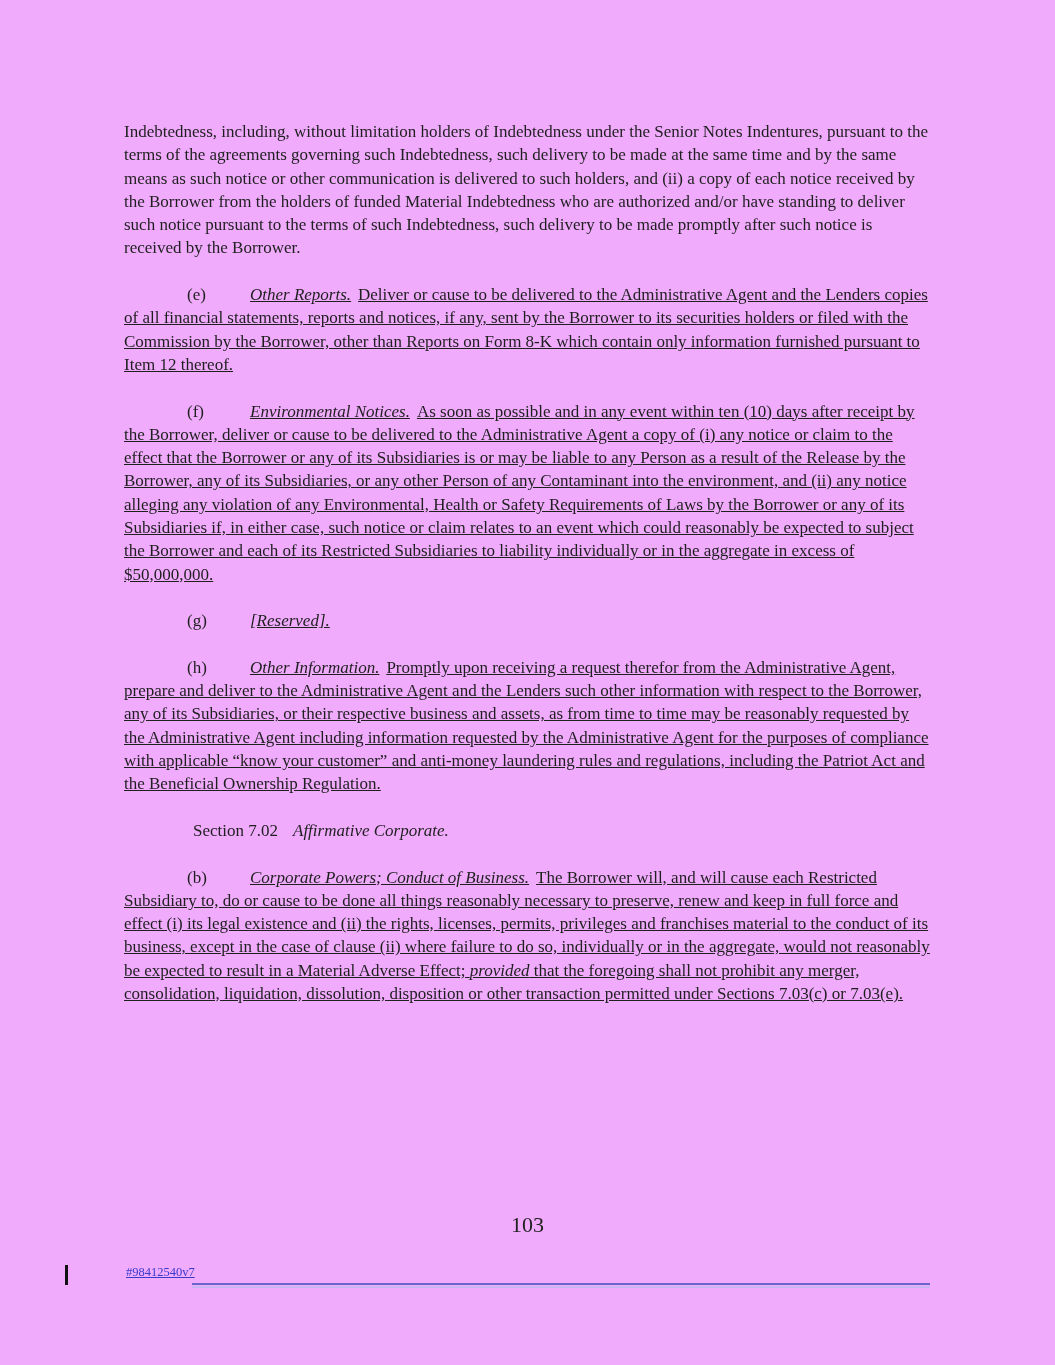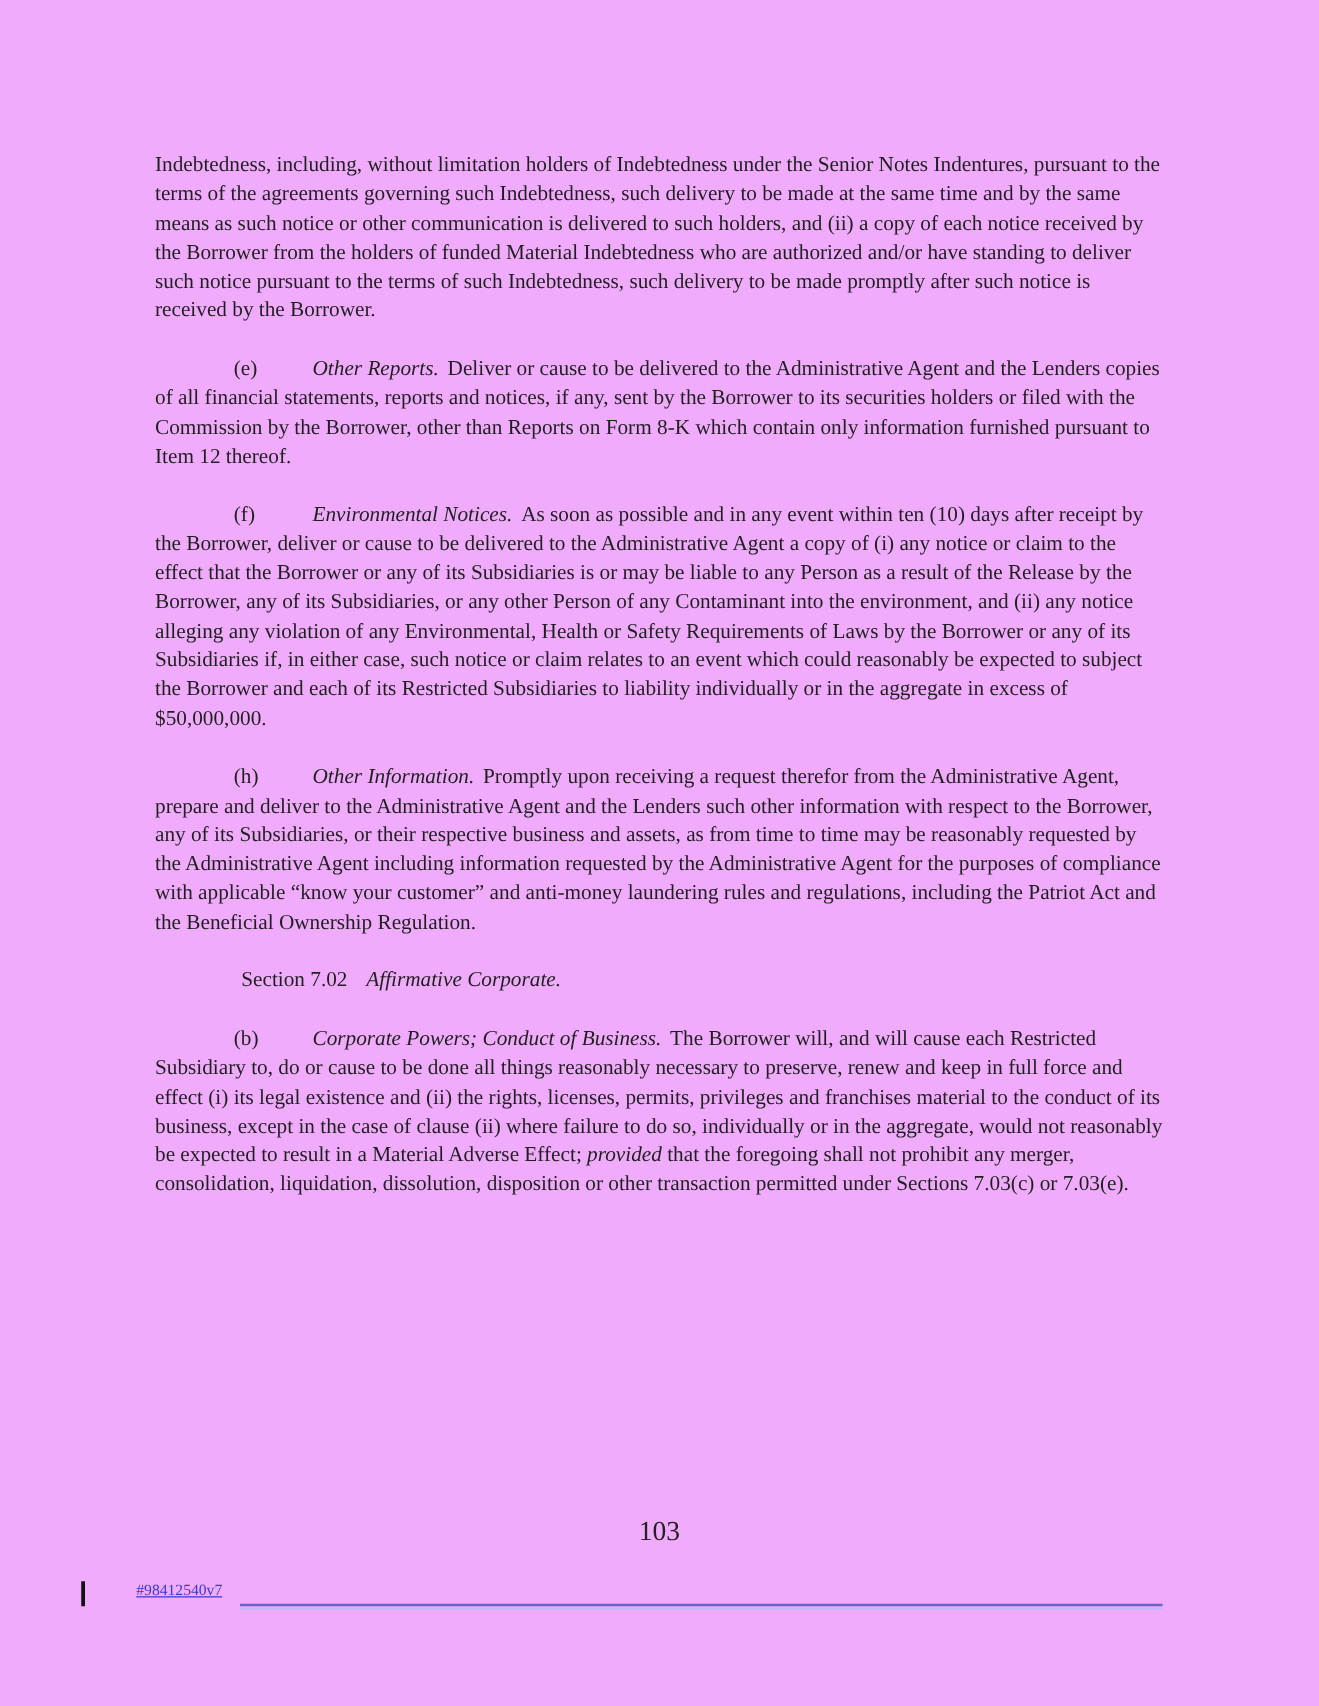--- a/index.html
+++ b/index.html
@@ -16,21 +16,21 @@
   .body-text {
     position: absolute;
     left: 124px;
     top: 120px;
     width: 806px;
     font-size: 17px;
     line-height: 23.3px;
     text-align: left;
   }
   .para { margin: 0 0 23.3px 0; }
-  .indented { text-indent: 63px; }
+  .indented { text-indent: 63px; text-decoration: underline; }
   .clause-label {
     display: inline-block;
     width: 63px;
     text-indent: 0;
   }
   .clause-heading {
     font-style: italic;
     margin-right: 7px;
   }
   .inline-italic { font-style: italic; }
@@ -41,21 +41,21 @@
     position: absolute;
     top: 1212px;
     left: 0;
     width: 100%;
     text-align: center;
     font-size: 22px;
     color: #222222;
   }
   .footer-ref {
     position: absolute;
-    left: 109px;
+    left: 126px;
     top: 1265px;
     font-size: 12.5px;
     text-decoration: underline;
   }
   .footer-line-dark {
     position: absolute;
     left: 192px;
     top: 1283px;
     width: 738px;
     height: 2px;
@@ -82,20 +82,21 @@
 <div class="page">
 
   <div class="body-text" style="color: rgb(31, 31, 31);">
 
     <p class="para"><span>Indebtedness, including, without limitation holders of Indebtedness under the Senior Notes Indentures, pursuant to the terms of the agreements governing such Indebtedness, such delivery to be made at the same time and by the same means as such notice or other communication is delivered to such holders, and (ii) a copy of each notice received by the Borrower from the holders of funded Material Indebtedness who are authorized and/or have standing to deliver such notice pursuant to the terms of such Indebtedness, such delivery to be made promptly after such notice is received by the Borrower.</span></p>
 
     <p class="para indented"><span class="clause-label">(e)</span><span class="clause-heading">Other Reports.</span><span>Deliver or cause to be delivered to the Administrative Agent and the Lenders copies of all financial statements, reports and notices, if any, sent by the Borrower to its securities holders or filed with the Commission by the Borrower, other than Reports on Form 8-K which contain only information furnished pursuant to Item 12 thereof.</span></p>
 
     <p class="para indented"><span class="clause-label">(f)</span><span class="clause-heading">Environmental Notices.</span><span>As soon as possible and in any event within ten (10) days after receipt by the Borrower, deliver or cause to be delivered to the Administrative Agent a copy of (i) any notice or claim to the effect that the Borrower or any of its Subsidiaries is or may be liable to any Person as a result of the Release by the Borrower, any of its Subsidiaries, or any other Person of any Contaminant into the environment, and (ii) any notice alleging any violation of any Environmental, Health or Safety Requirements of Laws by the Borrower or any of its Subsidiaries if, in either case, such notice or claim relates to an event which could reasonably be expected to subject the Borrower and each of its Restricted Subsidiaries to liability individually or in the aggregate in excess of $50,000,000.</span></p>
 
+    <p class="para indented"><span class="clause-label">(g)</span><span class="clause-heading">[Reserved].</span></p>
 
     <p class="para indented"><span class="clause-label">(h)</span><span class="clause-heading">Other Information.</span><span>Promptly upon receiving a request therefor from the Administrative Agent, prepare and deliver to the Administrative Agent and the Lenders such other information with respect to the Borrower, any of its Subsidiaries, or their respective business and assets, as from time to time may be reasonably requested by the Administrative Agent including information requested by the Administrative Agent for the purposes of compliance with applicable “know your customer” and anti-money laundering rules and regulations, including the Patriot Act and the Beneficial Ownership Regulation.</span></p>
 
     <p class="section-line"><span>Section 7.02</span><span class="section-gap"></span><span class="section-title">Affirmative Corporate.</span></p>
 
 
     <p class="para indented"><span class="clause-label">(b)</span><span class="clause-heading">Corporate Powers; Conduct of Business.</span><span>The Borrower will, and will cause each Restricted Subsidiary to, do or cause to be done all things reasonably necessary to preserve, renew and keep in full force and effect (i) its legal existence and (ii) the rights, licenses, permits, privileges and franchises material to the conduct of its business, except in the case of clause (ii) where failure to do so, individually or in the aggregate, would not reasonably be expected to result in a Material Adverse Effect; </span><span class="inline-italic">provided</span><span> that the foregoing shall not prohibit any merger, consolidation, liquidation, dissolution, disposition or other transaction permitted under Sections 7.03(c) or 7.03(e).</span></p>
 
   </div>
 

